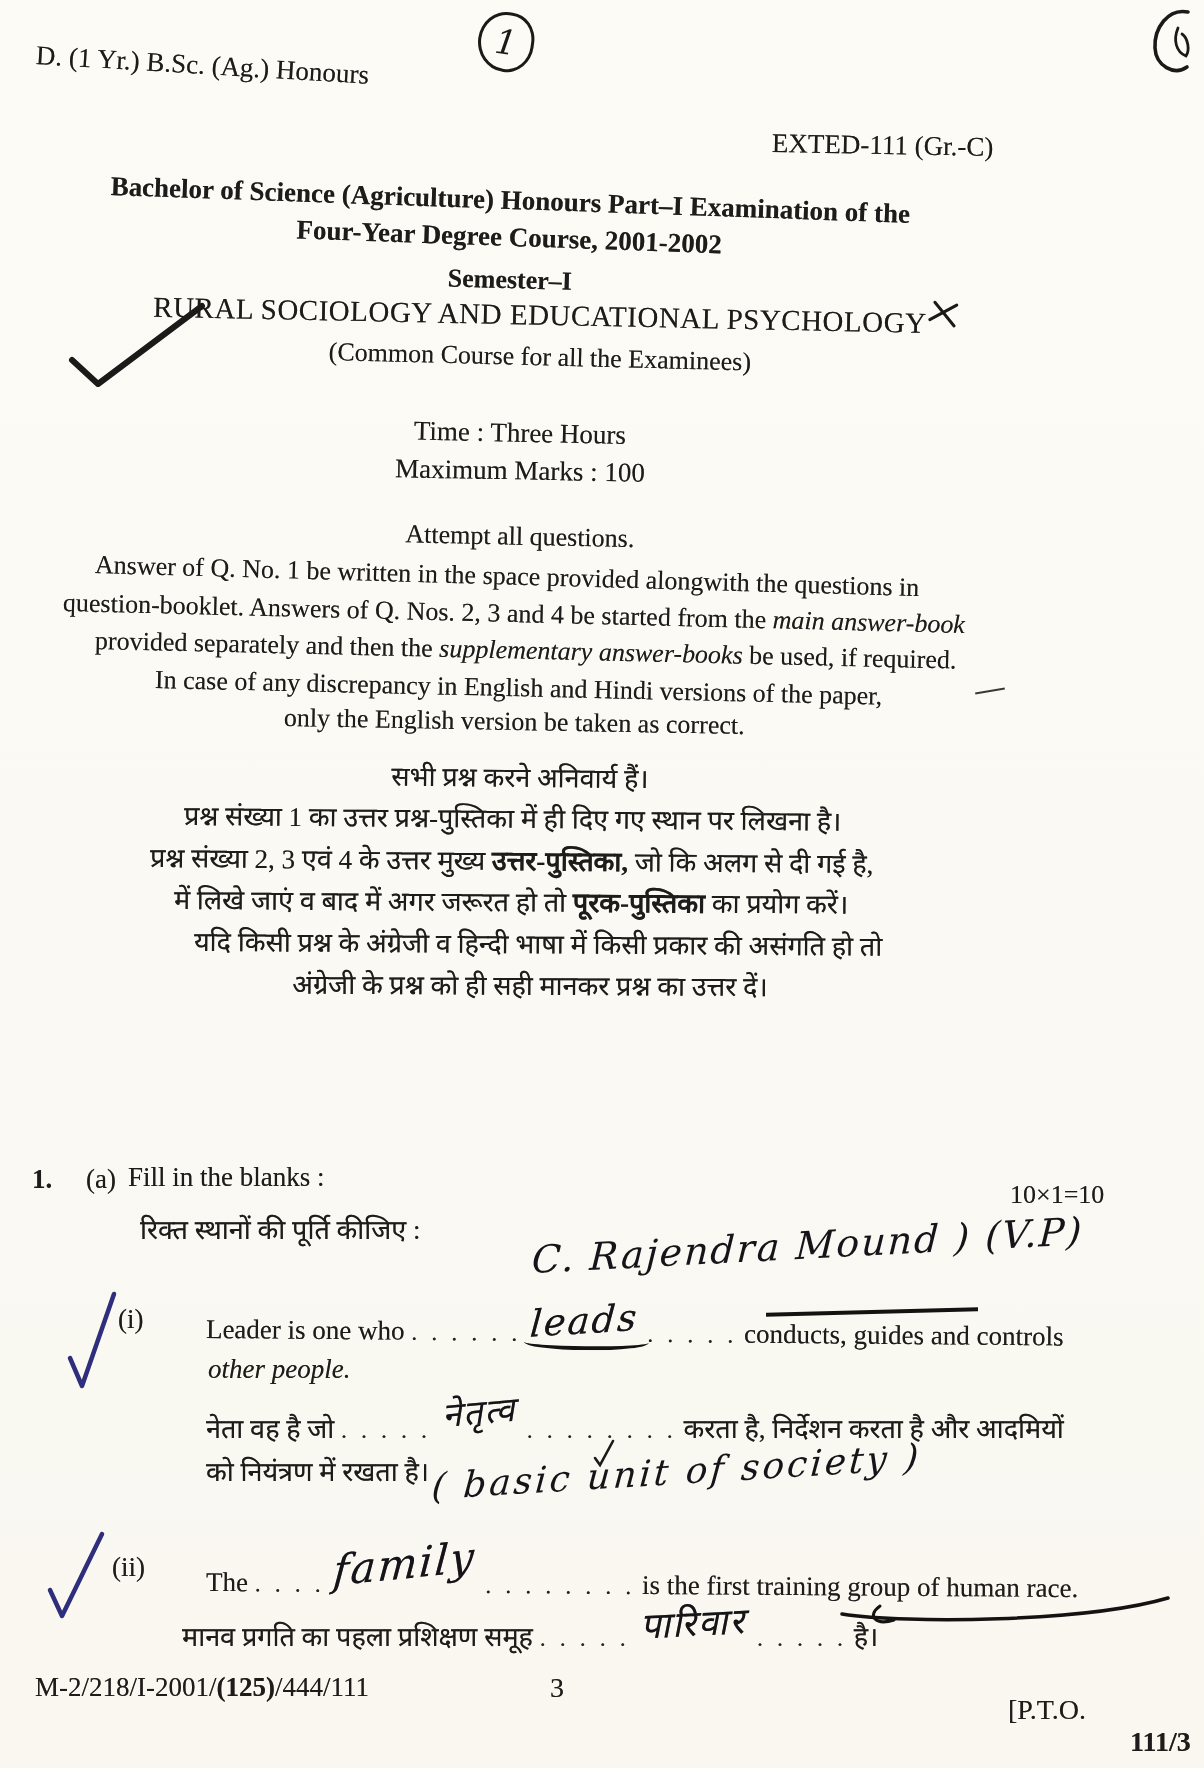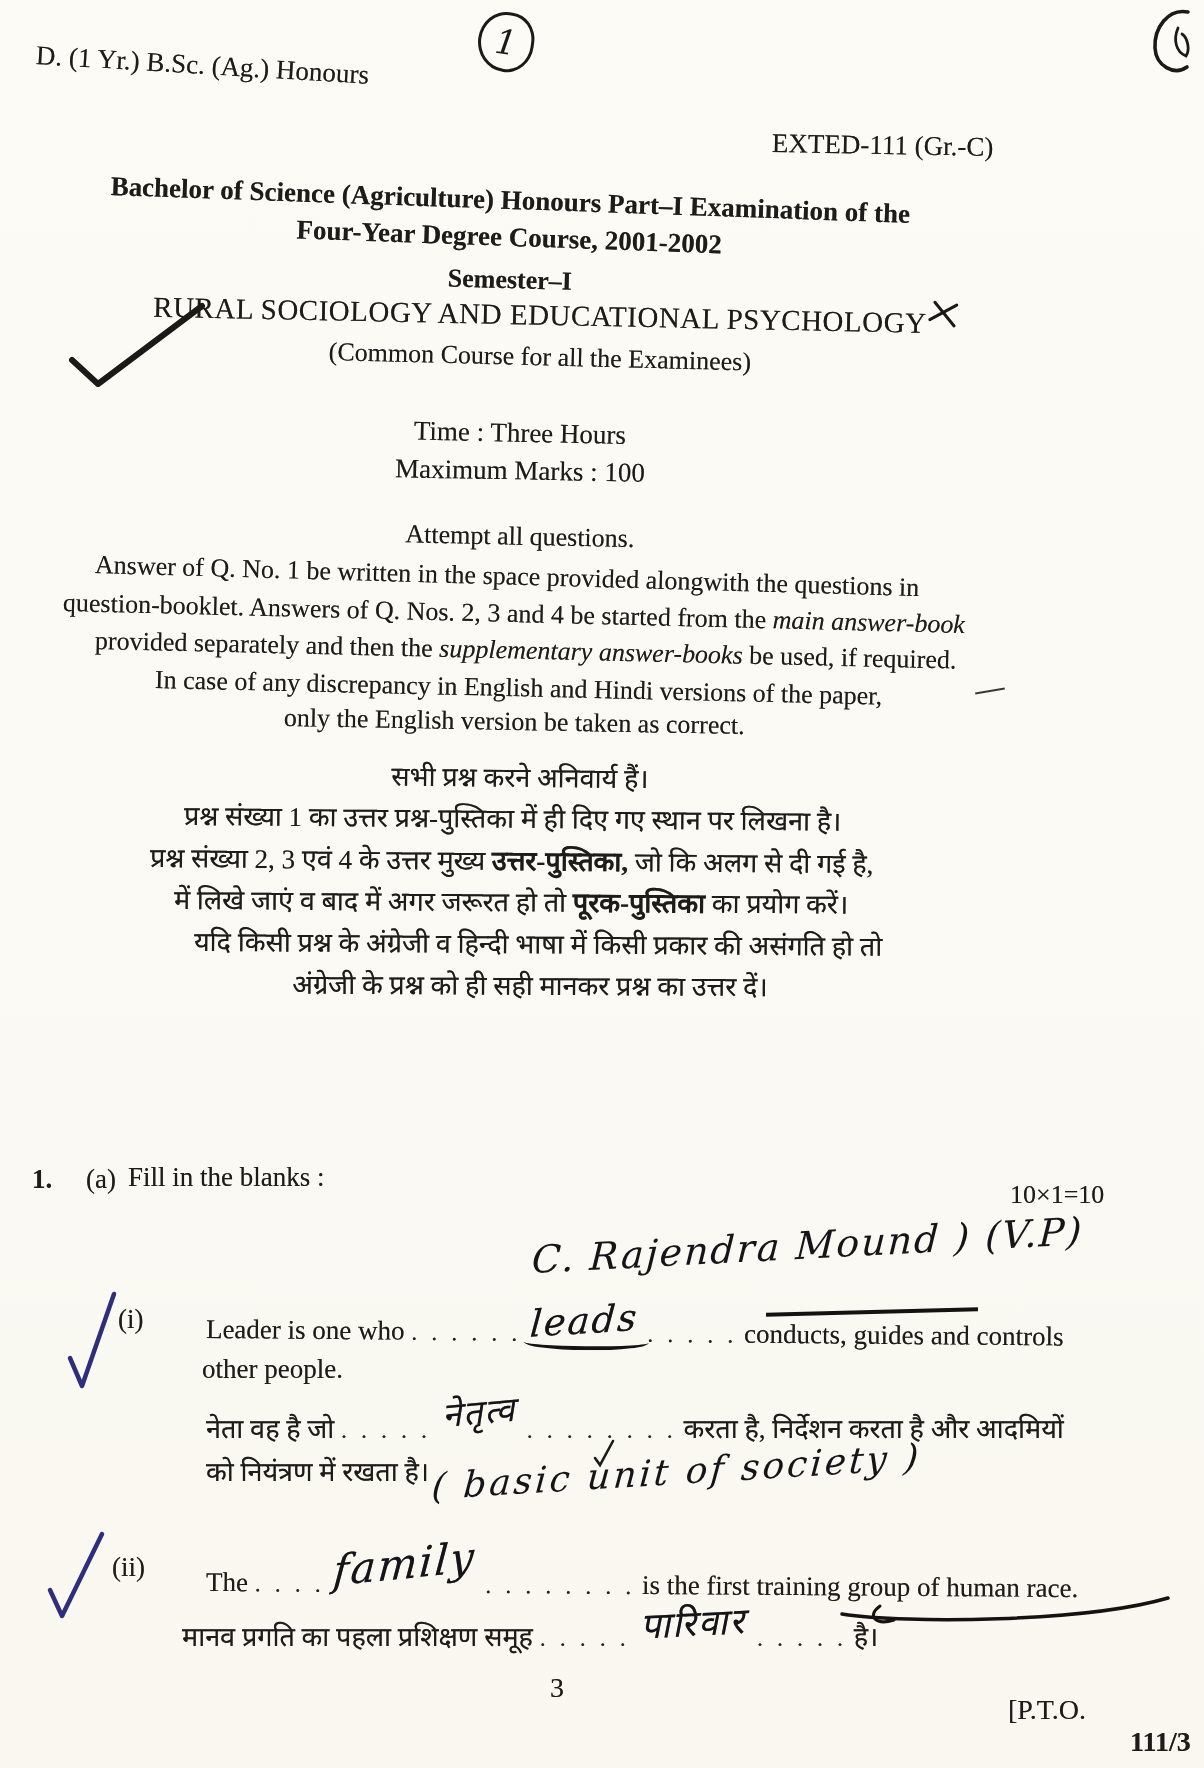--- a/index.html
+++ b/index.html
@@ -96,41 +96,42 @@
   <div class="abs tx sz27" style="left:174px;top:880px;transform:rotate(.4deg);transform-origin:left center;">
     <span>में लिखे जाएं व बाद में अगर जरूरत हो तो </span><span class="b">पूरक-पुस्तिका</span><span> का प्रयोग करें।</span>
   </div>
   <div class="abs tx sz27" style="left:194px;top:922px;transform:rotate(.4deg);transform-origin:left center;">यदि किसी प्रश्न के अंग्रेजी व हिन्दी भाषा में किसी प्रकार की असंगति हो तो</div>
   <div class="abs tx sz27 ctr" style="left:160px;top:964px;width:740px;transform:rotate(.3deg);transform-origin:left center;">अंग्रेजी के प्रश्न को ही सही मानकर प्रश्न का उत्तर दें।</div>
 
   <div class="abs tx b sz27" style="left:32px;top:1164px;">1.</div>
   <div class="abs tx sz27" style="left:86px;top:1164px;">(a)</div>
   <div class="abs tx sz27" style="left:128px;top:1162px;">Fill in the blanks :</div>
   <div class="abs tx sz26" style="left:1010px;top:1180px;">10×1=10</div>
+  <div class="abs tx sz27" style="left:140px;top:1210px;">रिक्त स्थानों की पूर्ति कीजिए :</div>
 
   <div class="abs hw" style="left:532px;top:1238px;font-size:38px;transform:rotate(-3deg) skewX(-6deg);transform-origin:left center;">C. Rajendra Mound ) (V.P)</div>
   <div class="abs" style="left:766px;top:1310px;width:212px;border-bottom:4px solid #141312;transform:rotate(-1.5deg);"></div>
 
   <svg class="abs" style="left:60px;top:1286px;" width="62" height="110" viewBox="0 0 62 110">
     <polyline points="10,72 22,100 54,8" fill="none" stroke="#2e2e7d" stroke-width="4.5" stroke-linecap="round" stroke-linejoin="round"></polyline>
   </svg>
 
   <div class="abs tx sz27" style="left:118px;top:1304px;">(i)</div>
 
   <div class="abs tx sz27" style="left:206px;top:1304px;transform:rotate(.5deg);transform-origin:left center;">
     <span>Leader is one who</span>
     <span class="dots">. . . . . .</span>
     <span class="blank-wrap" style="top:-8px;position:relative;margin:0 2px;">
       <span class="hw" style="font-size:37px;display:inline-block;transform:rotate(-4deg) skewX(-8deg);">leads</span>
       <span class="underline-stroke" style="position:absolute;left:-6px;right:-10px;bottom:-8px;height:8px;"></span>
     </span>
     <span class="dots">. . . . .</span>
     <span>conducts, guides and controls</span>
   </div>
-  <div class="abs tx sz27" style="left:202px;top:1354px;">other people.</div>
+  <div class="abs tx sz27" style="left:208px;top:1354px;font-style:italic;">other people.</div>
 
   <div class="abs tx sz27" style="left:206px;top:1402px;">
     <span>नेता वह है जो</span>
     <span class="dots">. . . . .</span>
     <span class="hw" style="font-size:34px;display:inline-block;position:relative;top:-14px;transform:rotate(-5deg);margin:0 4px;">नेतृत्व</span>
     <span class="dots">. . . . . . . .</span>
     <span>करता है, निर्देशन करता है और आदमियों</span>
   </div>
   <div class="abs tx sz27" style="left:206px;top:1452px;">को नियंत्रण में रखता है।</div>
 
@@ -159,17 +160,20 @@
   </svg>
 
   <div class="abs tx sz27" style="left:182px;top:1608px;">
     <span>मानव प्रगति का पहला प्रशिक्षण समूह</span>
     <span class="dots">. . . . .</span>
     <span class="hw" style="font-size:36px;display:inline-block;position:relative;top:-10px;transform:rotate(-3deg);margin:0 4px;border-bottom:0;">पारिवार</span>
     <span class="dots">. . . . .</span>
     <span>है।</span>
   </div>
 
+  <div class="abs tx sz27" style="left:35px;top:1672px;">
+    <span>M-2/218/I-2001/</span><span class="b">(125)</span><span>/444/111</span>
+  </div>
   <div class="abs tx sz28" style="left:550px;top:1672px;">3</div>
   <div class="abs tx sz28" style="left:1008px;top:1670px;margin-top:24px;">[P.T.O.</div>
   <div class="abs tx b sz28" style="left:1130px;top:1726px;">111/3</div>
 
 </div>
 
 </body></html>

